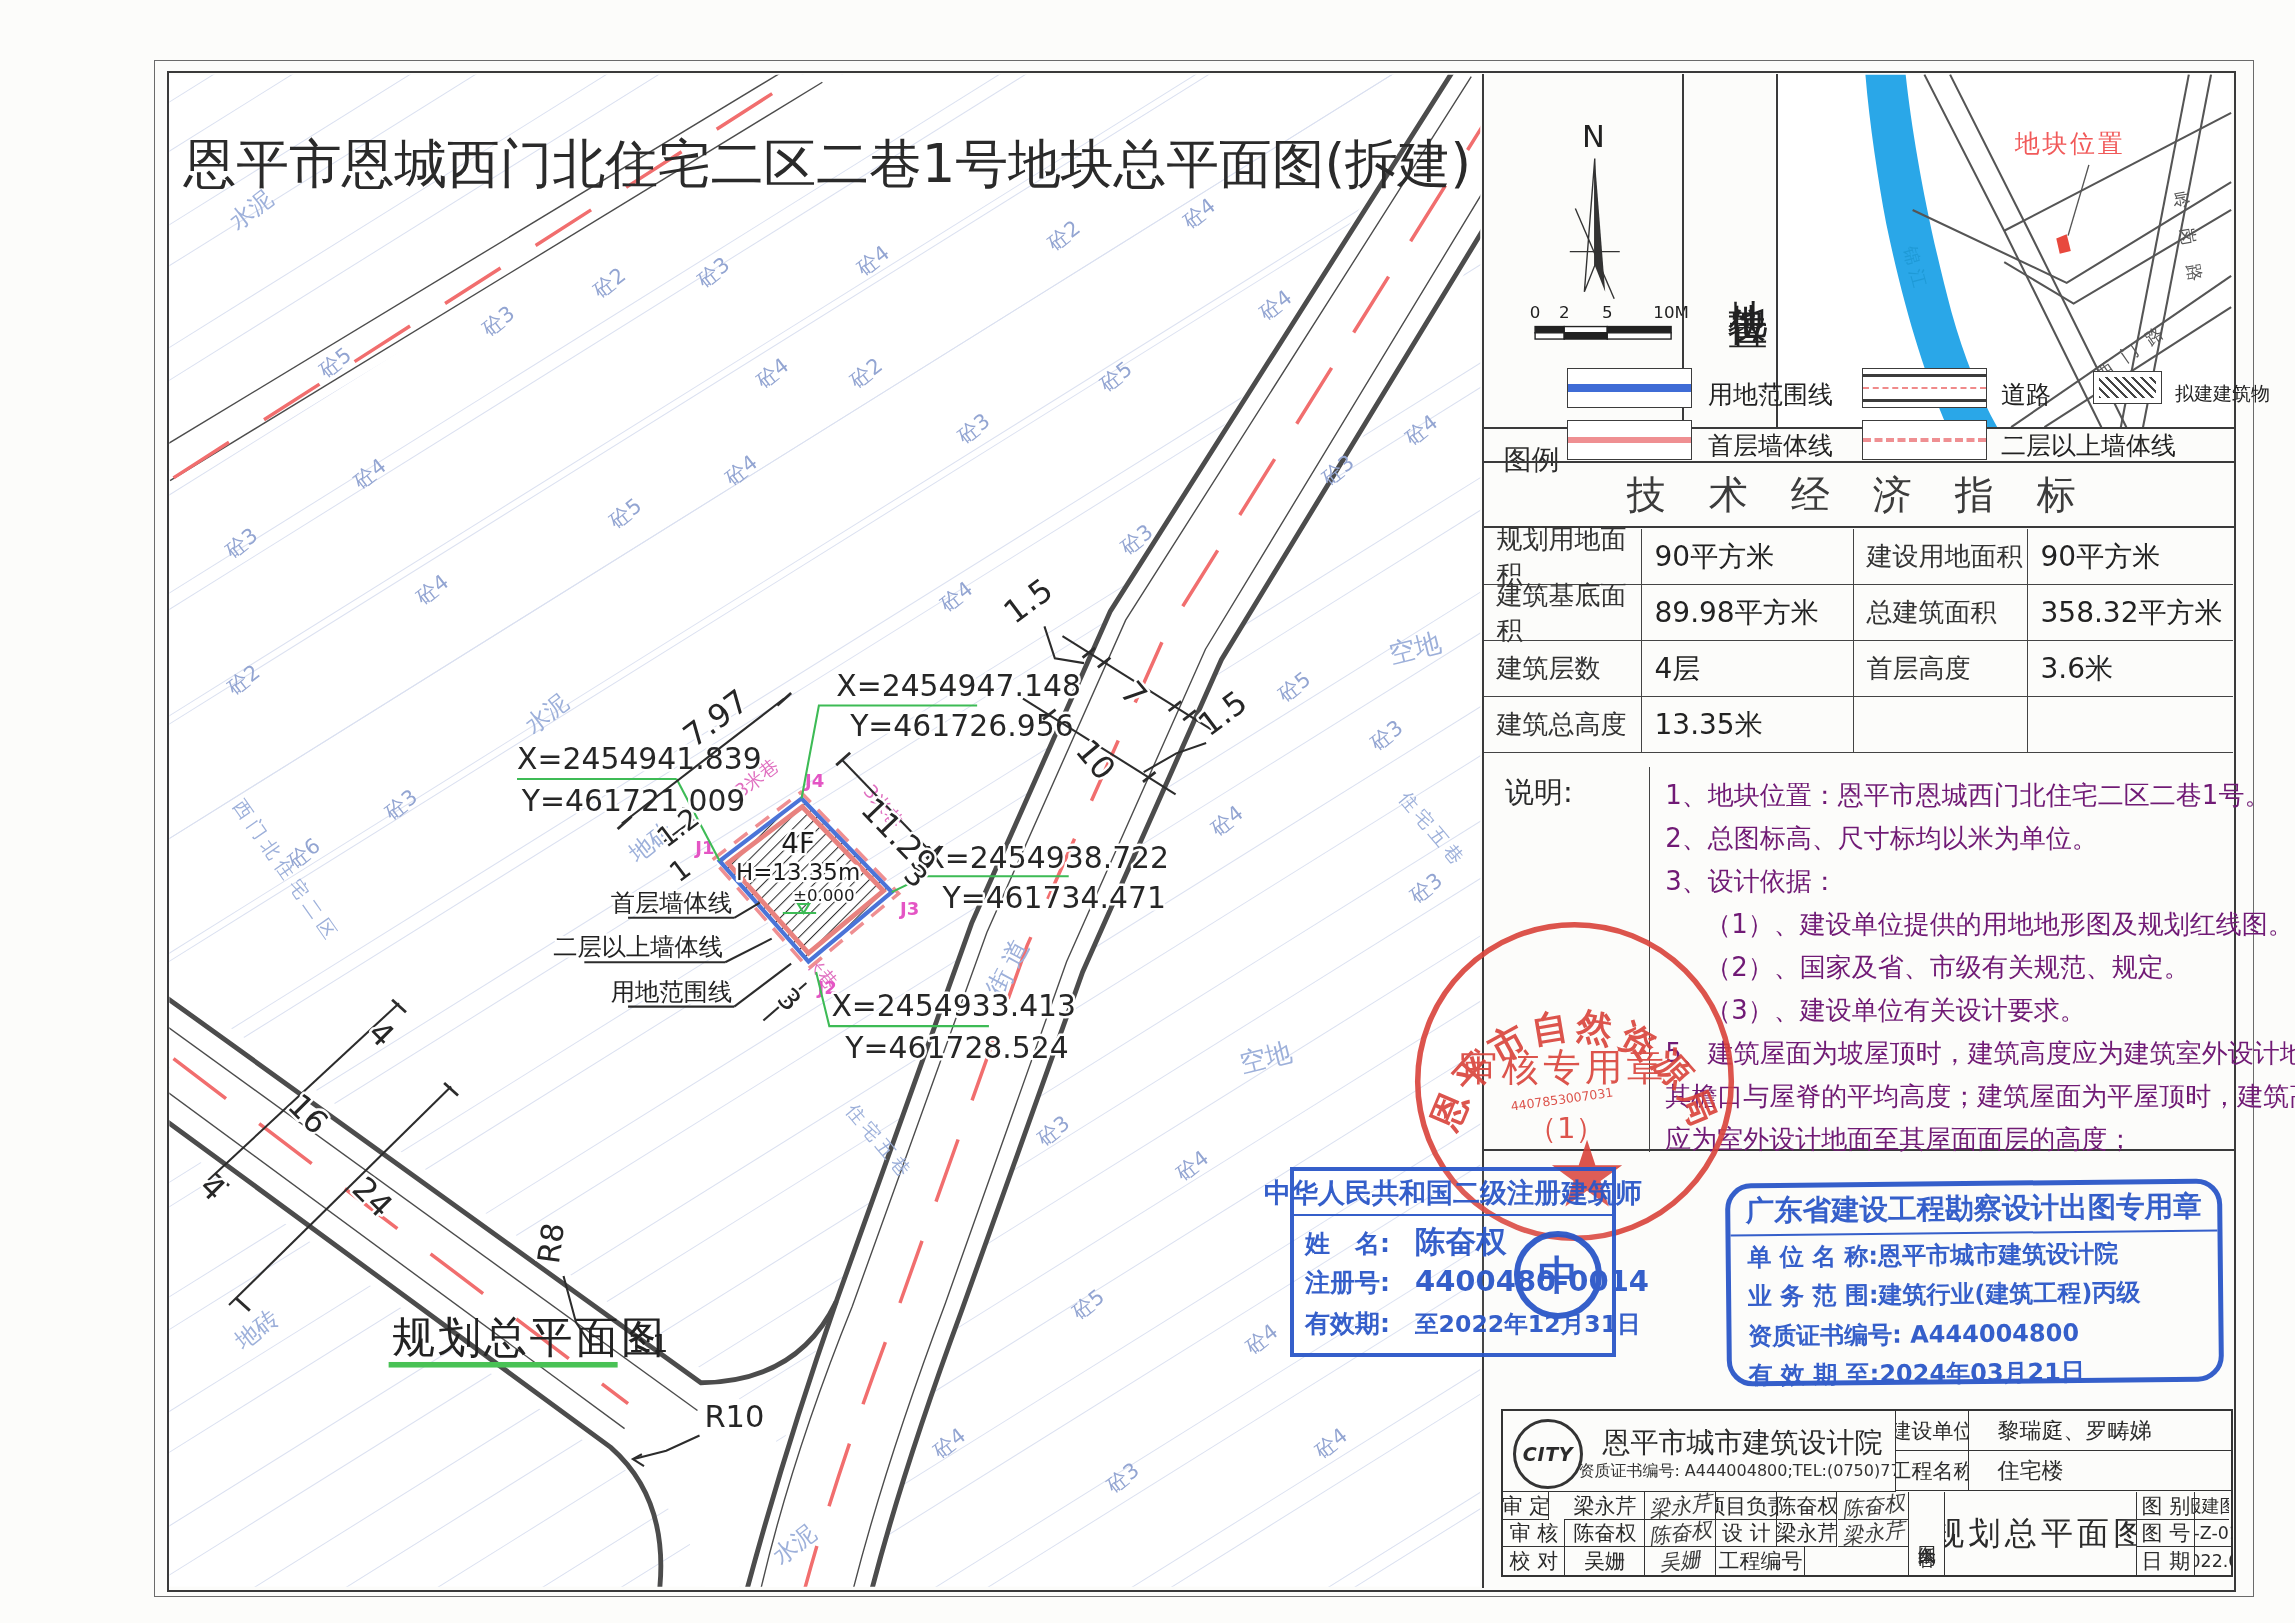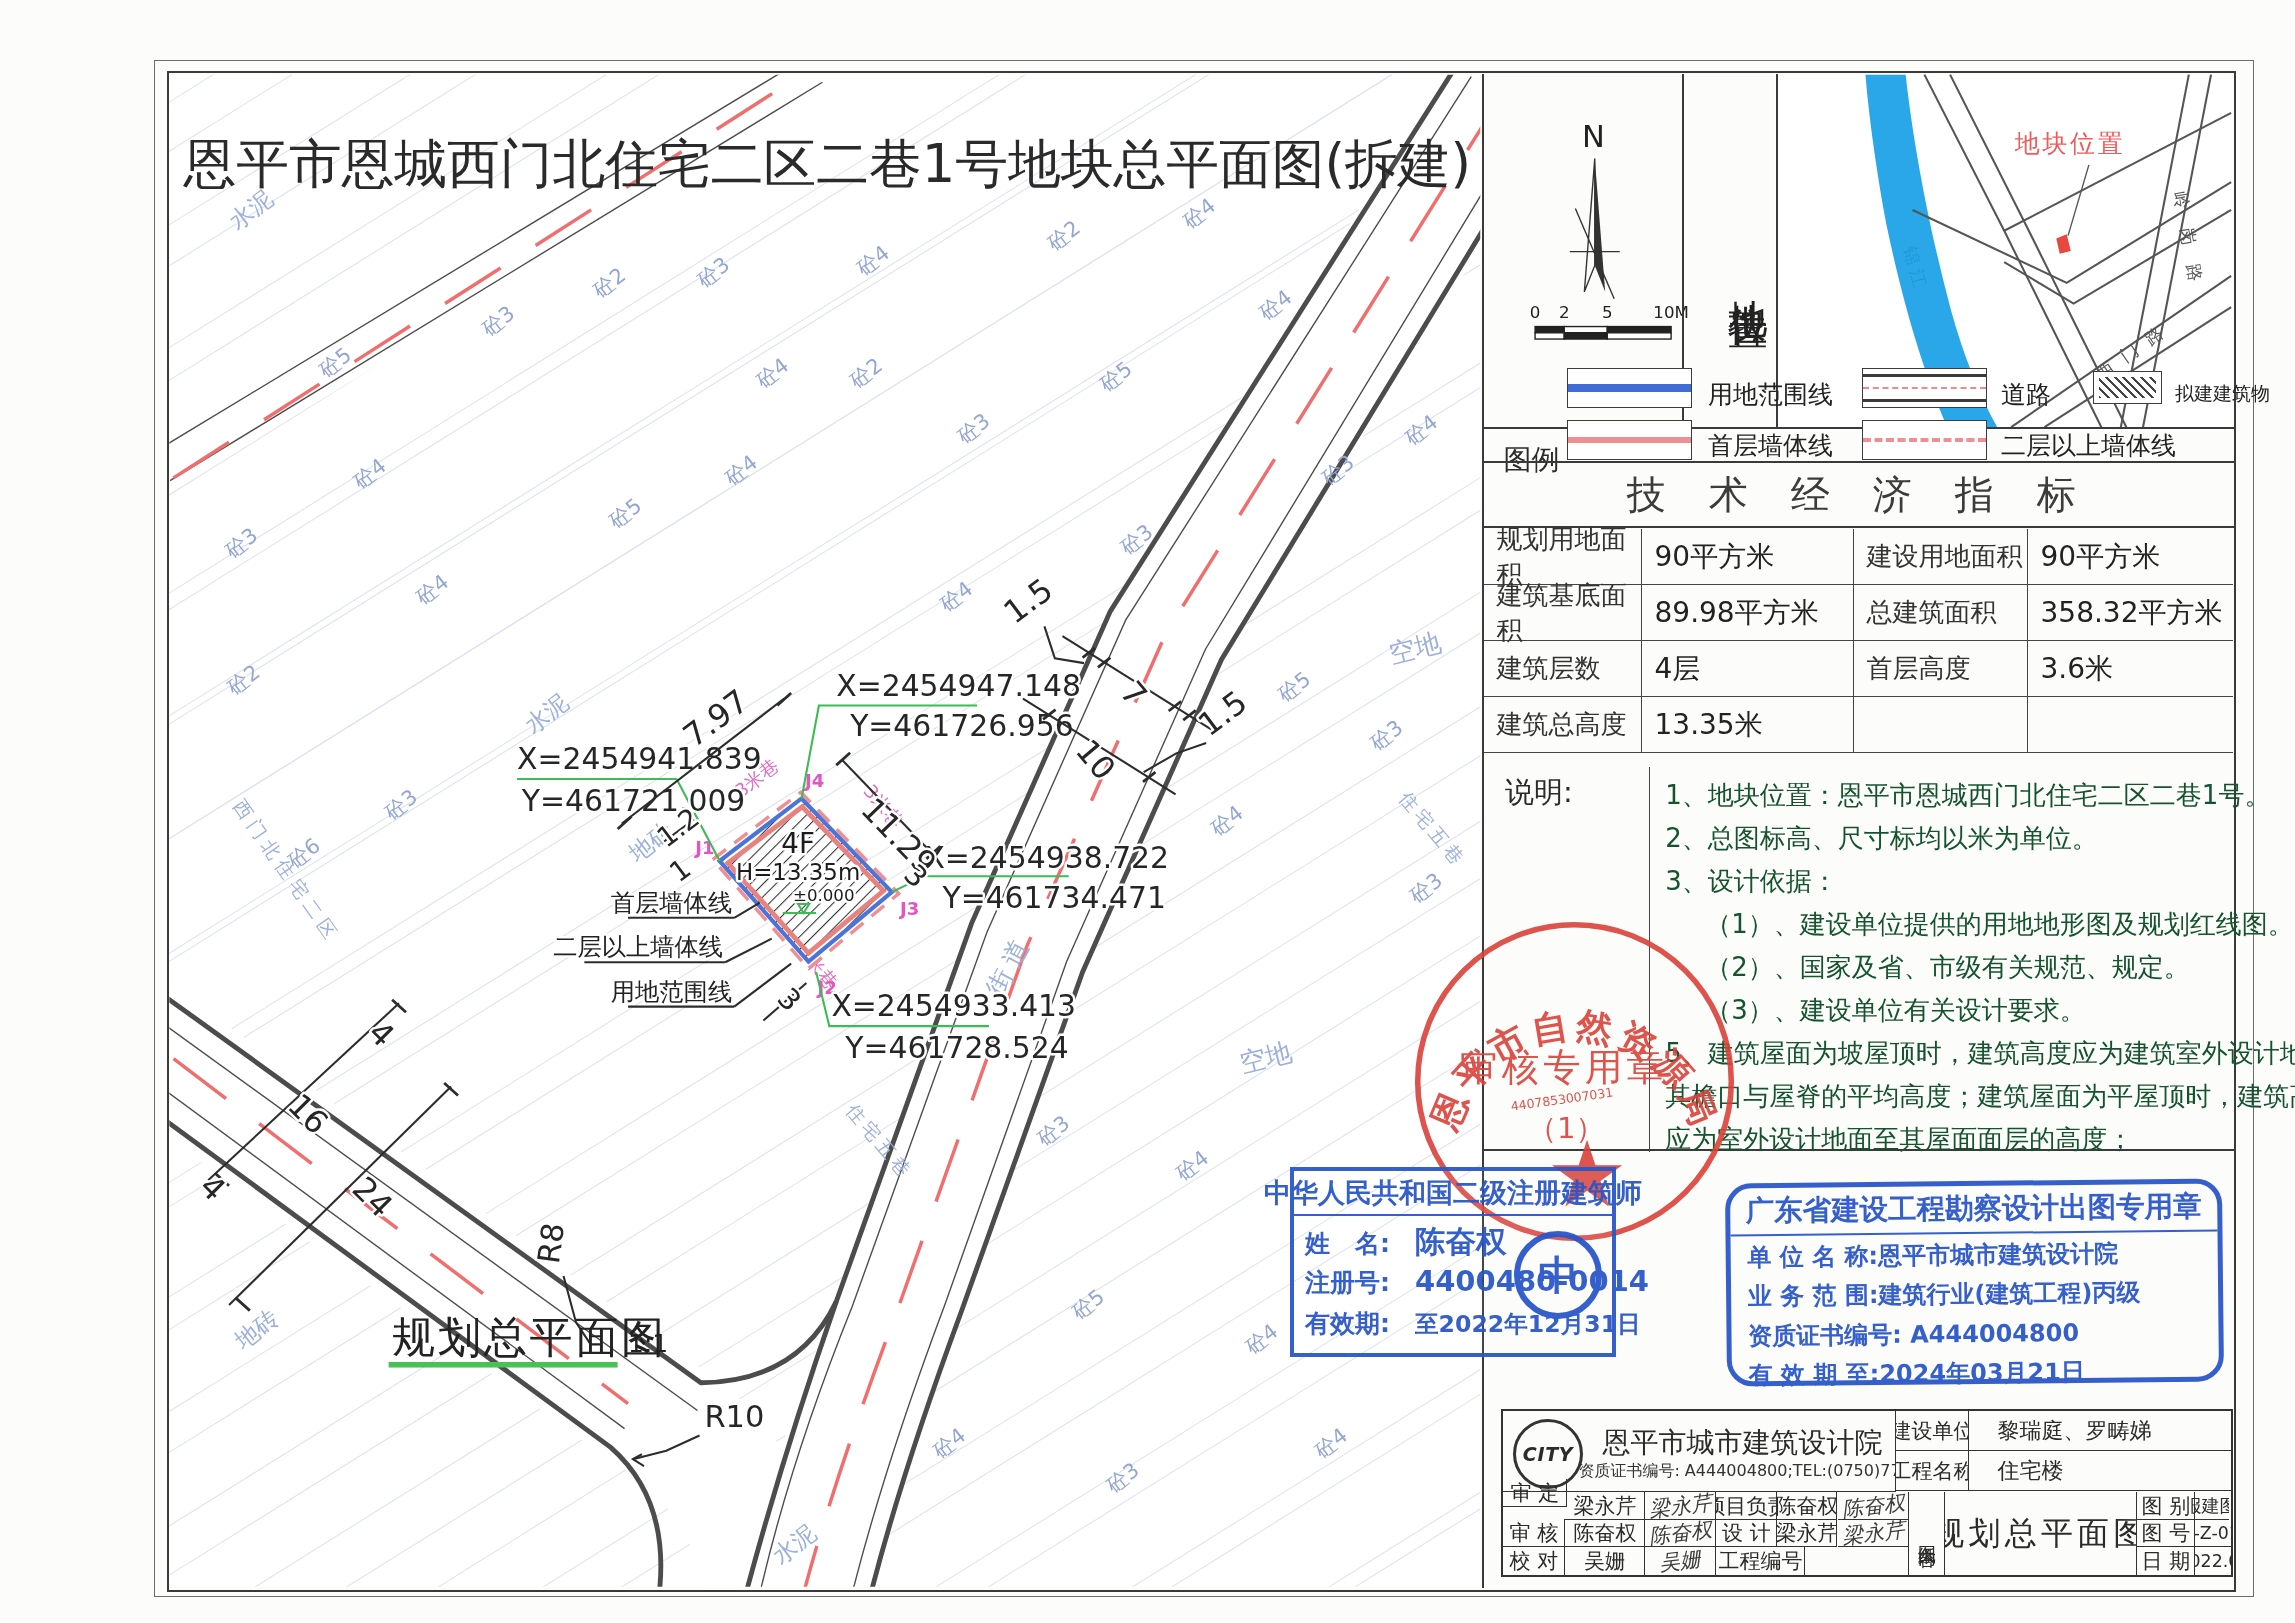--- a/index.html
+++ b/index.html
@@ -22,21 +22,21 @@
     display:flex;align-items:center;justify-content:center;font-size:39px;letter-spacing:15.3px;color:#3c3c3c;box-sizing:border-box;}
   .tbl{position:absolute;left:0;top:455px;width:750px;height:226px;display:grid;
     grid-template-columns:158px 212px 174px 205px;grid-auto-rows:56px;box-sizing:border-box;}
   .tbl>div{border-right:1.4px solid #444;border-bottom:1.4px solid #444;display:flex;align-items:center;padding-left:12.5px;box-sizing:border-box;}
   .tbl>div:nth-child(4n){border-right:none;}
   .tkey{font-size:26px;color:#333;}
   .tval{font-size:28px;color:#222;}
   .notes{position:absolute;left:0;top:680px;width:750px;height:397px;border-bottom:2.1px solid #3a3a3a;box-sizing:border-box;}
   .notes-label{position:absolute;left:21px;top:19.4px;font-size:29px;}
   .notes-body{position:absolute;left:165px;top:12.5px;width:569px;border-left:1.4px solid #444;height:385px;padding:7px 0 0 15.3px;box-sizing:border-box;}
-  .nline{font-size:26px;line-height:43px;color:#14532d;white-space:nowrap;}
+  .nline{font-size:26px;line-height:43px;color:#701a75;white-space:nowrap;}
   .nline.ind{padding-left:40px;}
   
   .stampR{position:absolute;left:1408px;top:915px;width:333px;height:333px;opacity:.9;}
   .stampA{position:absolute;left:1290px;top:1167px;width:326px;height:190px;border:4.2px solid #2b57c8;background:rgba(255,255,255,.06);
     color:#2b57c8;box-sizing:border-box;opacity:.95;}
   .stampA .ttl{height:43px;border-bottom:2.8px solid #2b57c8;display:flex;align-items:center;justify-content:center;font-size:27px;font-weight:bold;white-space:nowrap;}
   .stampA .row{position:absolute;left:11px;font-size:25px;font-weight:bold;white-space:nowrap;}
   .sealA{position:absolute;right:9.7px;top:60px;width:76px;height:76px;border:6.2px solid #2b57c8;border-radius:50%;
     display:flex;align-items:center;justify-content:center;font-size:40px;font-weight:bold;color:#2b57c8;}
   .stampG{position:absolute;left:1726px;top:1181px;width:497px;height:203px;border:5.6px solid #2b57c8;border-radius:26px;
@@ -451,21 +451,21 @@
       <div class="c" style="left:0;top:0;width:393px;height:81px;border-bottom:1.4px solid #333;">
         <div class="logoC">CITY</div>
         <div class="company">恩平市城市建筑设计院</div>
         <div class="companyCert">资质证书编号: A444004800;TEL:(0750)7722234</div>
       </div>
       <div class="c lab" style="left:393px;top:0;width:73px;height:40px;">建设单位</div>
       <div class="c val" style="left:466px;top:0;width:264px;height:40px;border-right:none;justify-content:flex-start;padding-left:28px;">黎瑞庭、罗畴娣</div>
       <div class="c lab" style="left:393px;top:40px;width:73px;height:40px;">工程名称</div>
       <div class="c val" style="left:466px;top:40px;width:264px;height:40px;border-right:none;justify-content:flex-start;padding-left:28px;">住宅楼</div>
 
-      <div class="c lab" style="left:0;top:68px;width:64px;height:28px;">审  定</div>
+      <div class="c lab" style="left:0;top:81px;width:46px;height:28px;">审  定</div>
       <div class="c lab" style="left:62px;top:81px;width:80px;height:28px;">梁永芹</div>
       <div class="c" style="left:142px;top:81px;width:71px;height:28px;">
           <span class="sig">梁永芹</span>
         </div>
       <div class="c lab" style="left:213px;top:81px;width:61px;height:28px;">项目负责</div>
       <div class="c lab" style="left:274px;top:81px;width:60px;height:28px;">陈奋权</div>
       <div class="c" style="left:335px;top:81px;width:71px;height:28px;">
           <span class="sig">陈奋权</span>
         </div>
 

